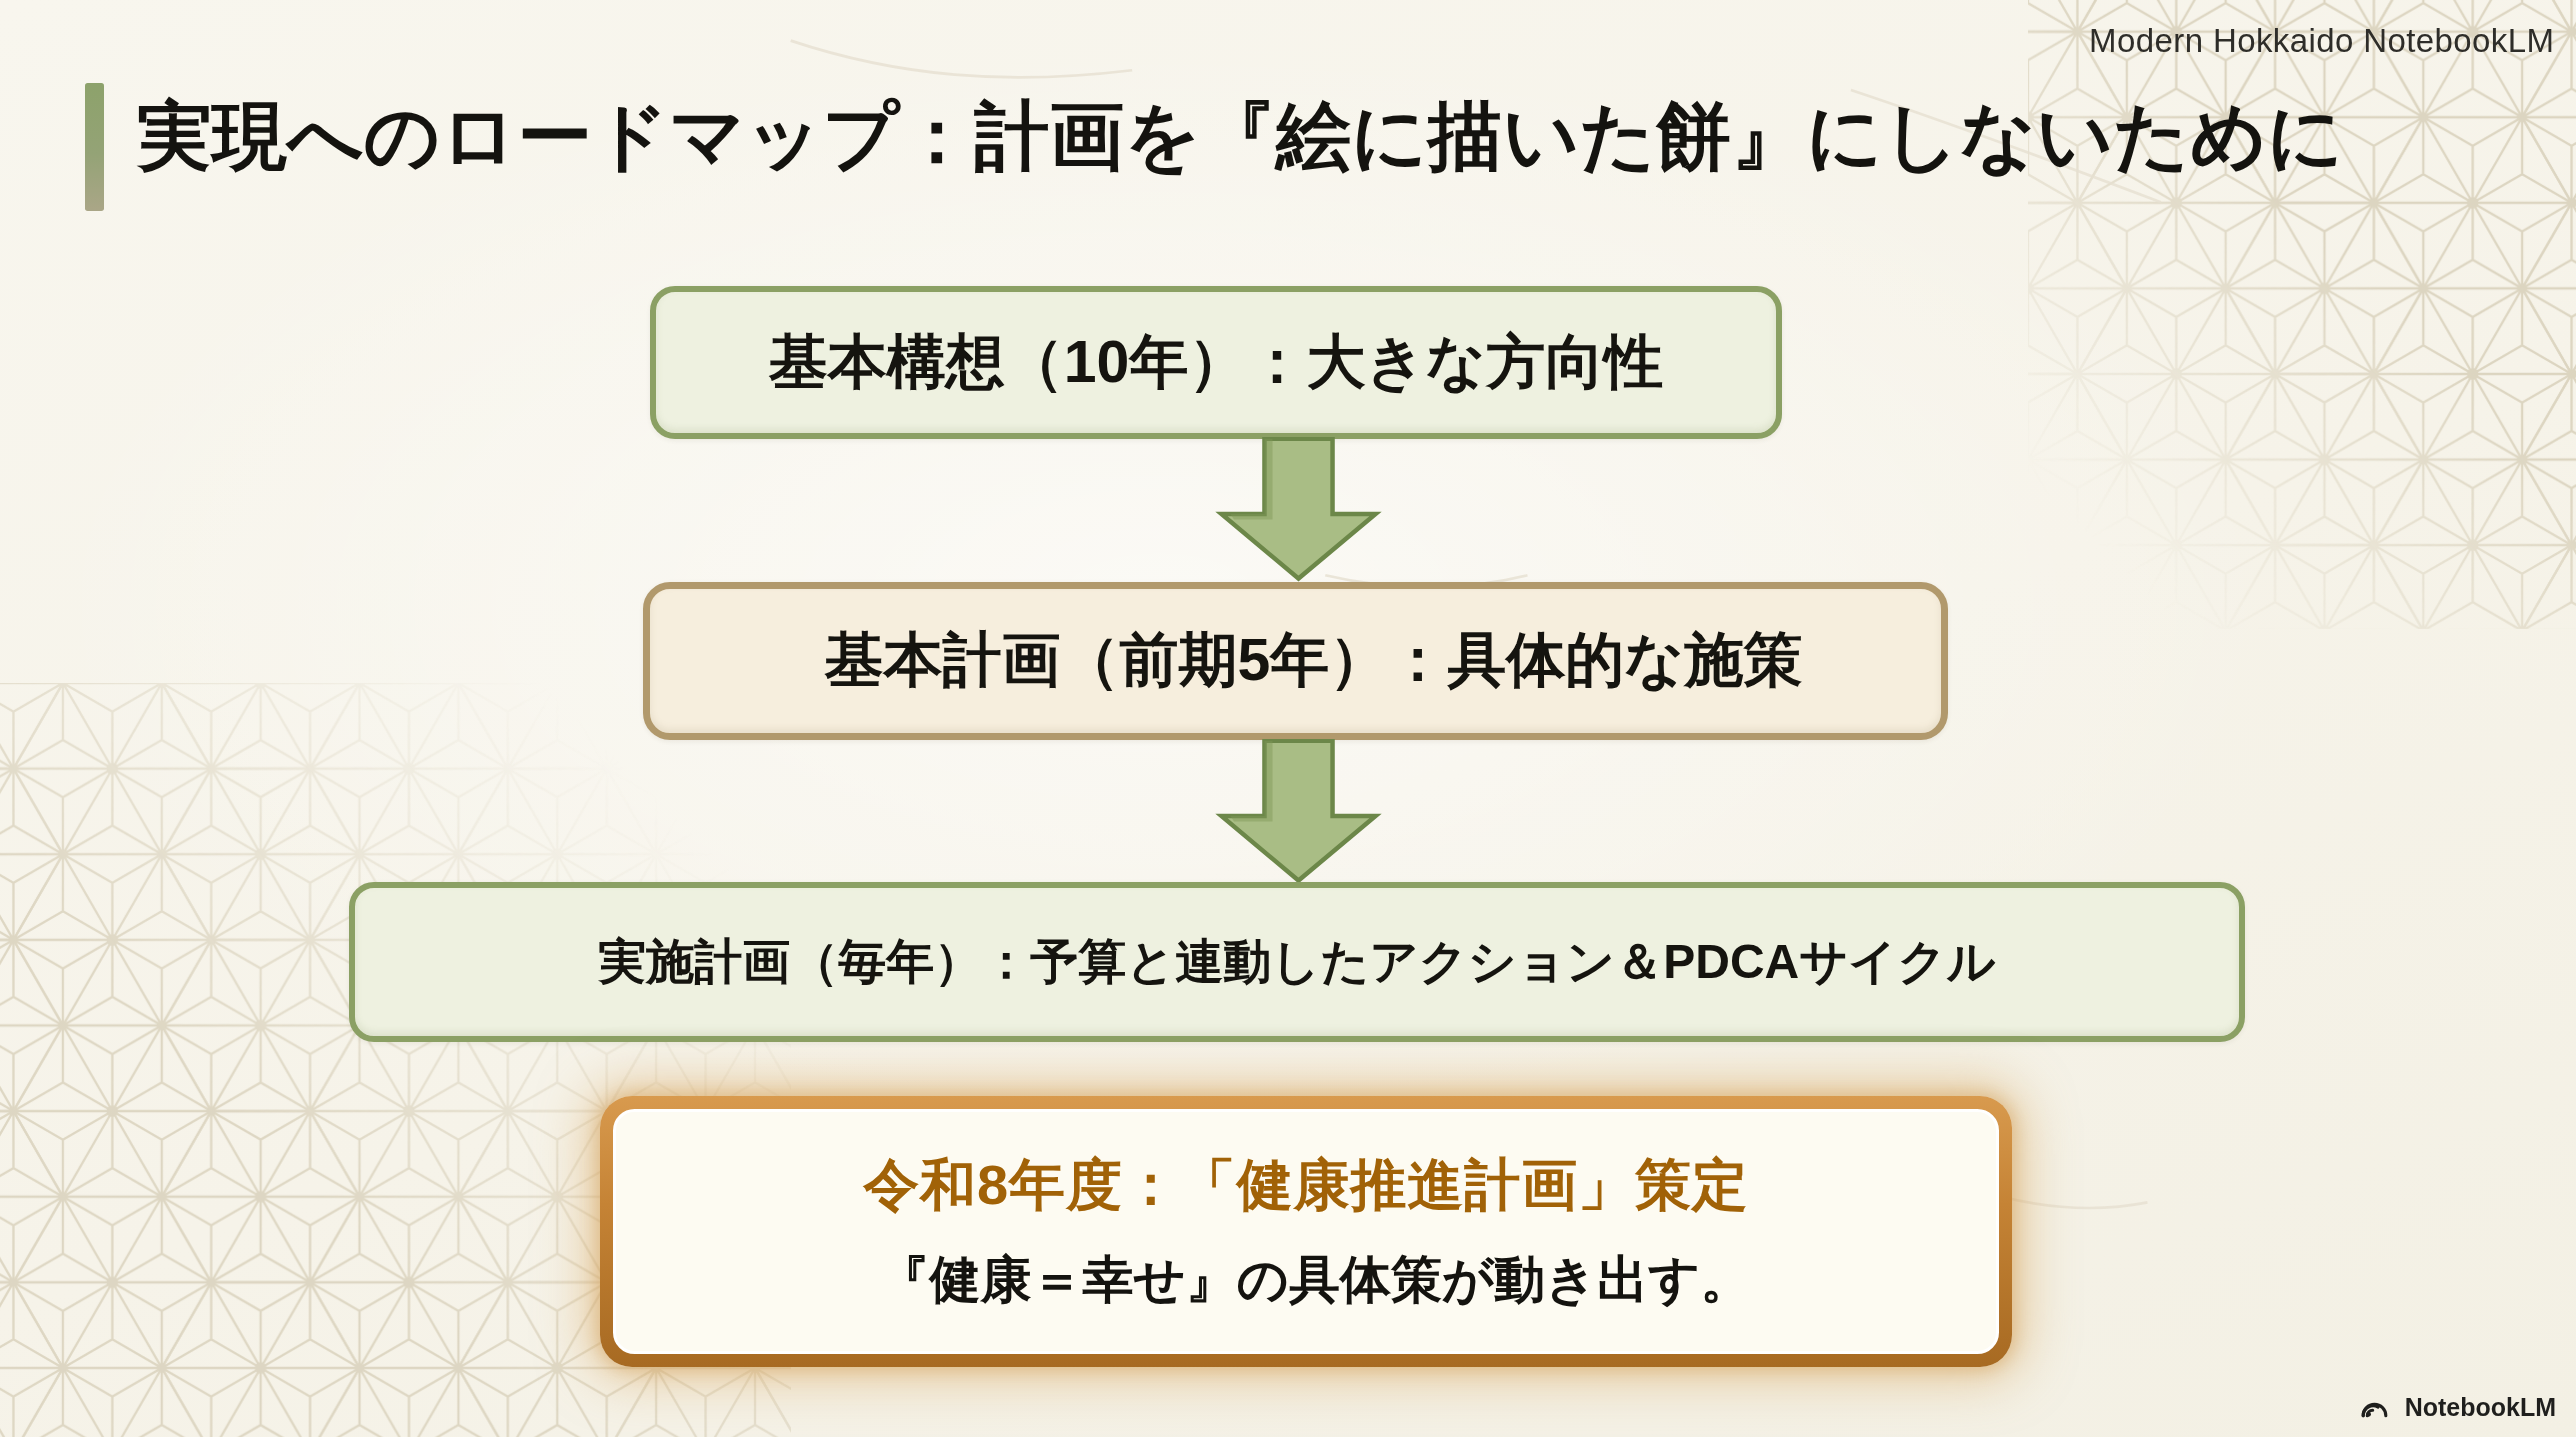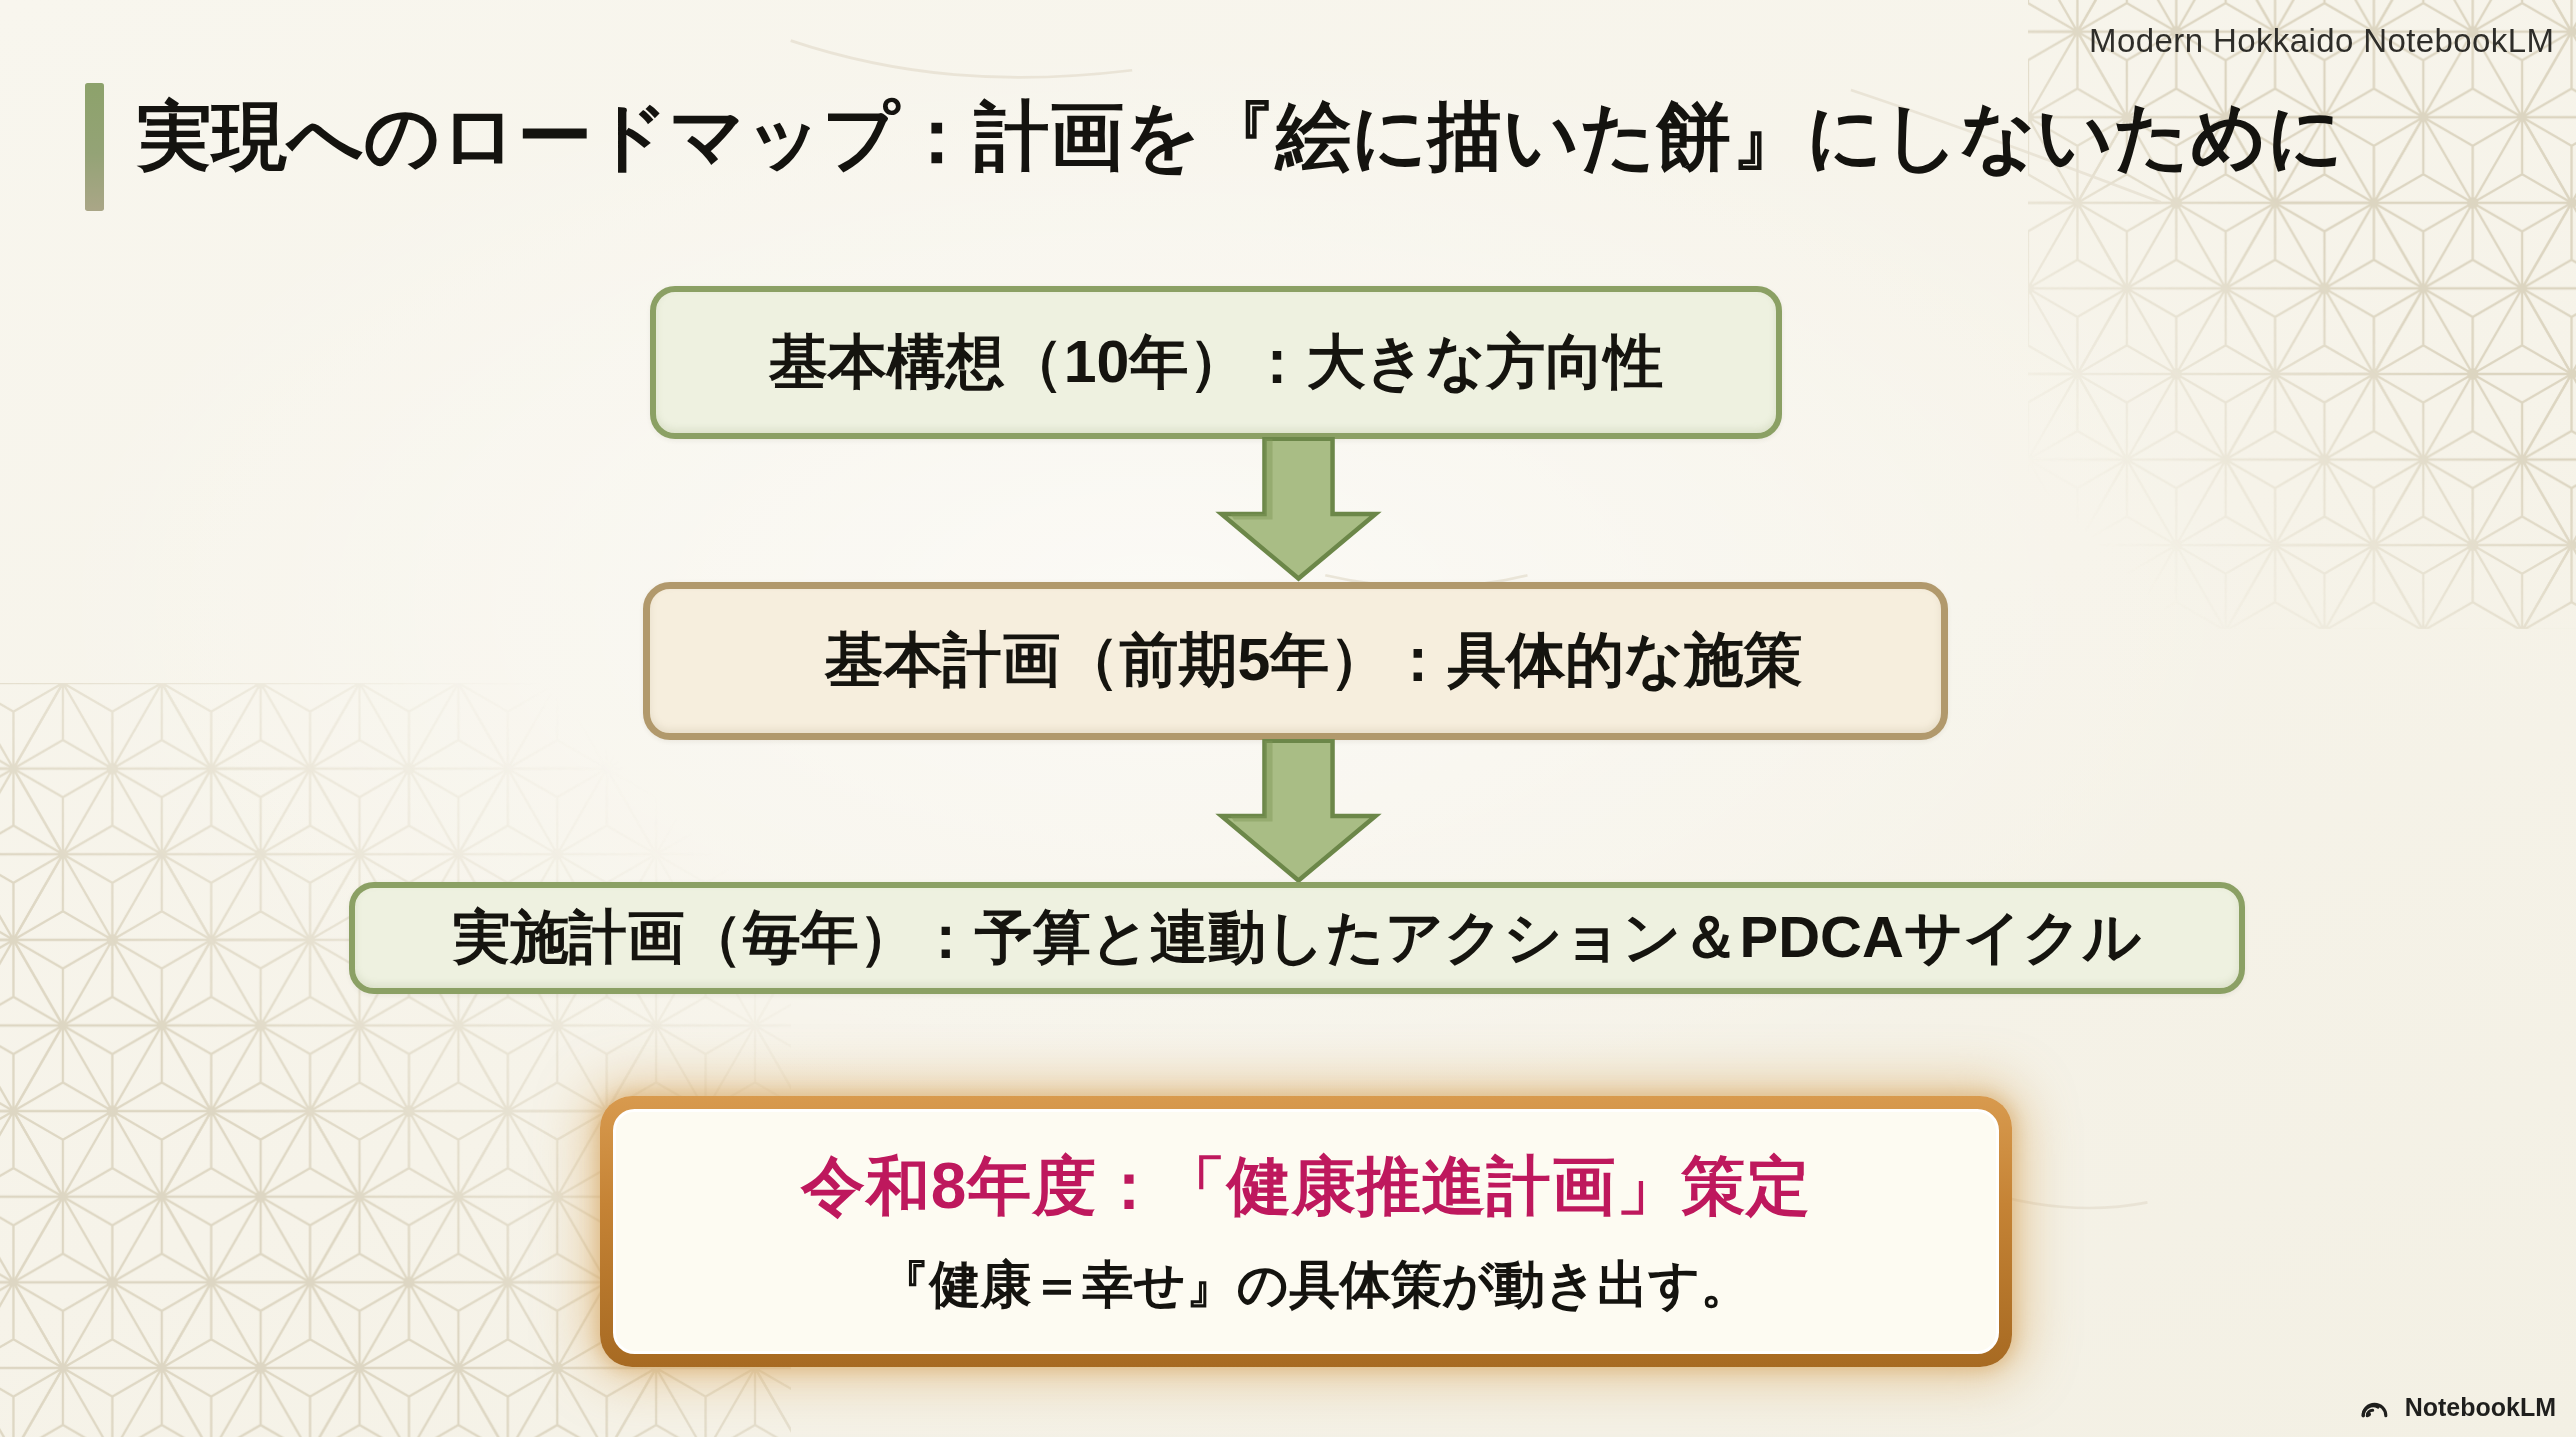--- a/index.html
+++ b/index.html
@@ -82,21 +82,21 @@
   }
   .flow-tan {
     background: #f6eedd;
     border: 7.2px solid #b1996c;
     border-radius: 27px;
     box-shadow: inset 0 -3.6px 7.2px rgba(150,125,85,0.15), 0 1.8px 4.5px rgba(90,80,50,0.08);
     padding-left: 36px;
   }
   .box-1 { left: 650px;  top: 286px; width: 1132px; height: 153px; }
   .box-2 { left: 643px;  top: 582px; width: 1305px; height: 158px; }
-  .box-3 { left: 349px;  top: 882px; width: 1896px; height: 112px; font-size: 58px; }
+  .box-3 { left: 349px;  top: 882px; width: 1896px; height: 160px; font-size: 48px; }
 
   .flow-arrow { position: absolute; width: 171px; height: 146px; }
   .arrow-1 { left: 1213px; top: 437px; }
   .arrow-2 { left: 1213px; top: 739px; }
 
   .highlight-box {
     position: absolute;
     left: 600px; top: 1096px;
     width: 1412px; height: 271px;
     box-sizing: border-box;
@@ -111,23 +111,23 @@
     background: #fdfbf2;
     border: 3.6px solid #ffffff;
     border-radius: 21.6px;
     display: flex;
     flex-direction: column;
     align-items: center;
     justify-content: center;
     gap: 21.6px;
   }
   .highlight-line1 {
-    font-size: 64px;
+    font-size: 56px;
     font-weight: 800;
-    color: #be185d;
+    color: #a16207;
     white-space: nowrap;
     letter-spacing: 0.9px;
   }
   .highlight-line2 {
     font-size: 51px;
     font-weight: 700;
     color: #14130f;
     white-space: nowrap;
     margin-left: 18px;
   }

